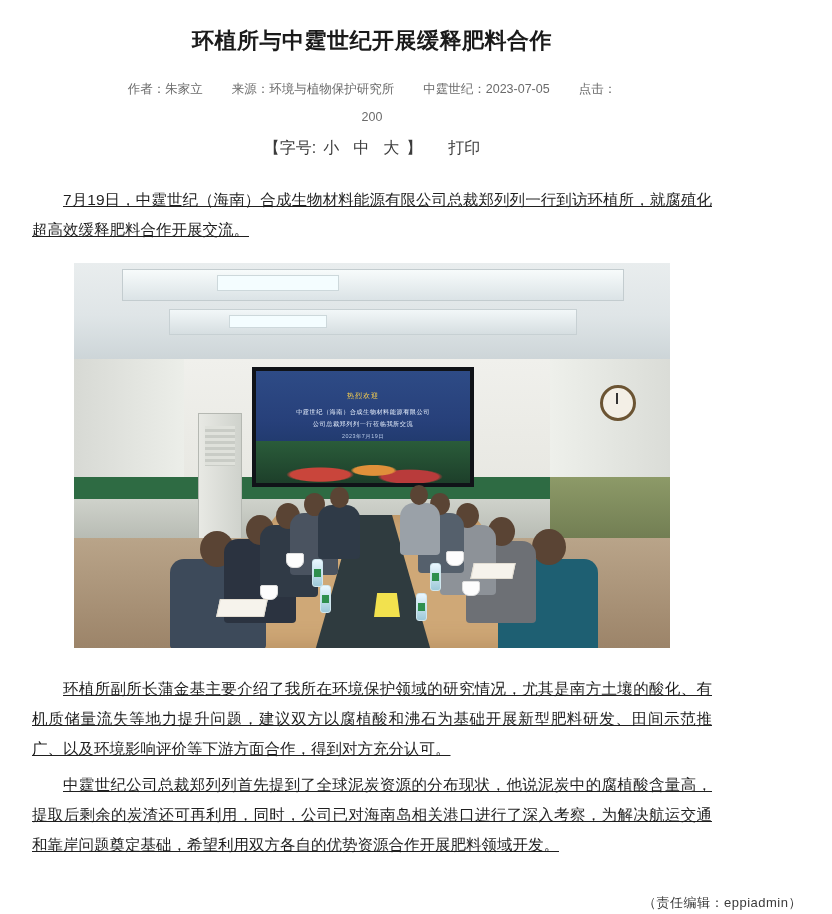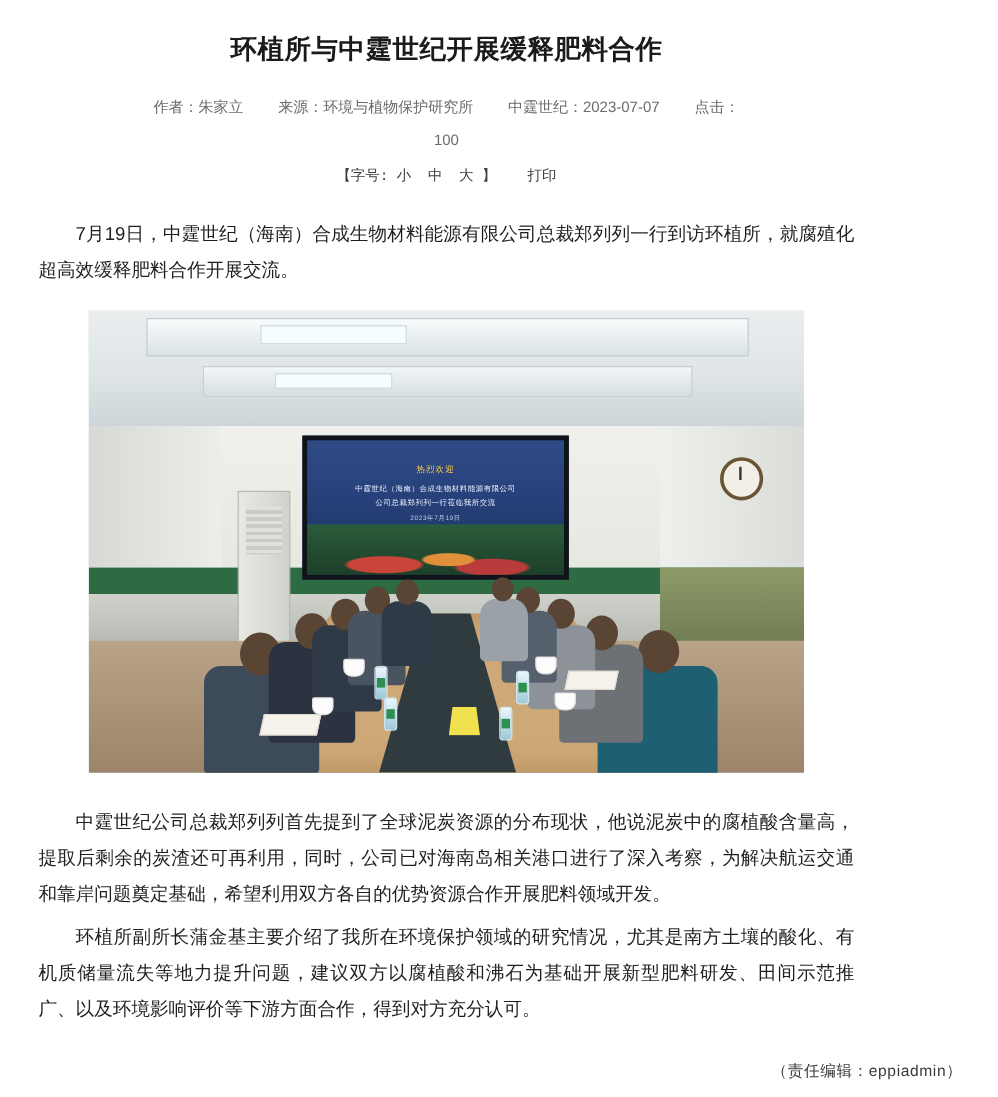--- a/index.html
+++ b/index.html
@@ -47,25 +47,24 @@
   .hits-value {
     display: block;
     text-align: center;
     font-size: 12.5px;
     color: #6b6b6b;
     line-height: 26px;
     margin-top: 2px;
   }
   .fontsize-line {
     text-align: center;
-    font-size: 12px;
+    font-size: 16px;
     color: #3c3c3c;
     margin-top: 8px;
     margin-bottom: 4px;
-    font-family: Liberation Mono, monospace;
   }
   .fontsize-line .bracket { color: #3c3c3c; }
   .fs-btn {
     display: inline-block;
     margin: 0 7px;
     cursor: pointer;
     color: #3c3c3c;
   }
   .print-link {
     display: inline-block;
@@ -73,20 +72,21 @@
     color: #3c3c3c;
     cursor: pointer;
   }
   .content {
     margin-top: 26px;
     padding: 0 18px;
     font-size: 15.5px;
     line-height: 30px;
     color: #1f1f1f;
     text-align: justify;
+    text-decoration: underline;
   }
   .content p {
     margin: 0 0 6px 0;
     text-indent: 2em;
   }
   .figure {
     margin: 18px 0 16px 0;
     text-align: center;
   }
   .photo {
@@ -228,43 +228,43 @@
     position: absolute; background: #f6f3ec; border: 1px solid #e2ddd2;
     transform: skewX(-12deg);
   }
   .ph-bag {
     position: absolute; width: 26px; height: 24px; background: #f2e14e;
     clip-path: polygon(12% 0,88% 0,100% 100%,0 100%);
   }
   .footer-editor {
     position: absolute;
     right: 30px;
-    bottom: 12px;
+    bottom: 2px;
     font-size: 13px;
     color: #3a3a3a;
     letter-spacing: 0.5px;
   }
 </style>
 </head>
 <body>
 
 <div class="page">
 
   <h1 class="article-title">环植所与中霆世纪开展缓释肥料合作</h1>
 
   <div class="meta-line">
     <span class="meta-item"><span>作者：</span><span>朱家立</span></span>
     <span class="meta-sep"></span>
     <span class="meta-item"><span>来源：</span><span>环境与植物保护研究所</span></span>
     <span class="meta-sep"></span>
-    <span class="meta-item"><span>中霆世纪：</span><span>2023-07-07</span></span>
+    <span class="meta-item"><span>中霆世纪：</span><span>2023-07-05</span></span>
     <span class="meta-sep"></span>
     <span class="meta-item">点击：</span>
   </div>
-  <span class="hits-value">100</span>
+  <span class="hits-value">200</span>
 
   <div class="fontsize-line">
     <span class="bracket">【字号:</span><span class="fs-btn">小</span><span class="fs-btn">中</span><span class="fs-btn">大</span><span class="bracket">】</span><span class="print-link">打印</span>
   </div>
 
   <div class="content">
 
     <p>7月19日，中霆世纪（海南）合成生物材料能源有限公司总裁郑列列一行到访环植所，就腐殖化超高效缓释肥料合作开展交流。</p>
 
     <div class="figure">
@@ -336,18 +336,18 @@
         <div class="ph-cup" style="left:186px; top:322px;"></div>
         <div class="ph-cup" style="left:212px; top:290px;"></div>
         <div class="ph-cup" style="left:388px; top:318px;"></div>
         <div class="ph-cup" style="left:372px; top:288px;"></div>
         <div class="ph-paper" style="left:144px; top:336px; width:46px; height:16px;"></div>
         <div class="ph-paper" style="left:398px; top:300px; width:40px; height:14px;"></div>
         <div class="ph-bag" style="left:300px; top:330px;"></div>
       </div>
     </div>
 
+    <p>环植所副所长蒲金基主要介绍了我所在环境保护领域的研究情况，尤其是南方土壤的酸化、有机质储量流失等地力提升问题，建议双方以腐植酸和沸石为基础开展新型肥料研发、田间示范推广、以及环境影响评价等下游方面合作，得到对方充分认可。</p>
     <p>中霆世纪公司总裁郑列列首先提到了全球泥炭资源的分布现状，他说泥炭中的腐植酸含量高，提取后剩余的炭渣还可再利用，同时，公司已对海南岛相关港口进行了深入考察，为解决航运交通和靠岸问题奠定基础，希望利用双方各自的优势资源合作开展肥料领域开发。</p>
-    <p>环植所副所长蒲金基主要介绍了我所在环境保护领域的研究情况，尤其是南方土壤的酸化、有机质储量流失等地力提升问题，建议双方以腐植酸和沸石为基础开展新型肥料研发、田间示范推广、以及环境影响评价等下游方面合作，得到对方充分认可。</p>
   </div>
 </div>
 
 <div class="footer-editor">（责任编辑：eppiadmin）</div>
 
 </body></html>

